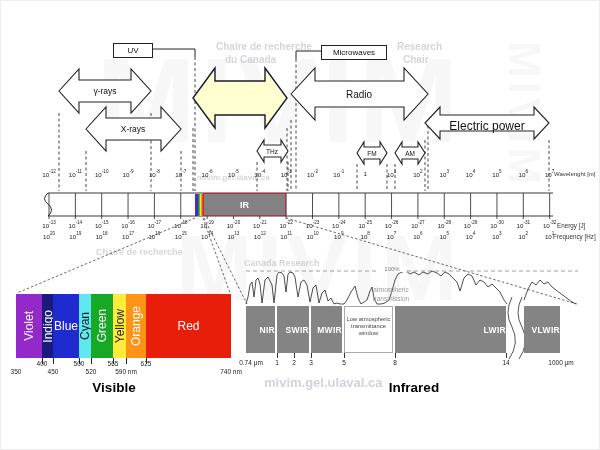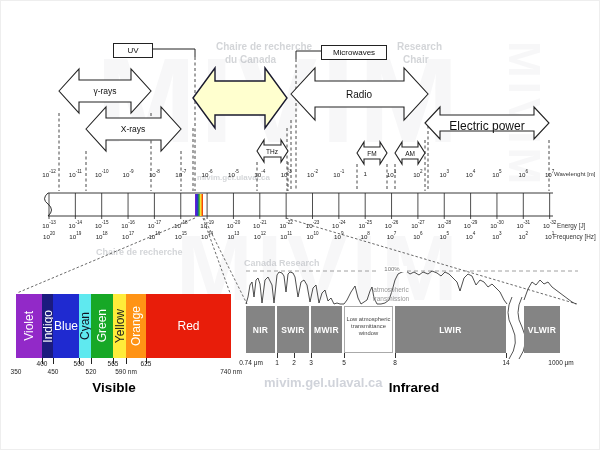--- a/index.html
+++ b/index.html
@@ -13,21 +13,21 @@
   .axtick sup{font-size:4.6px;position:relative;top:-1px;}
   .axcap{position:absolute;font-size:6.3px;color:#333;z-index:2;white-space:nowrap;}
   #vis-bar{position:absolute;left:15px;top:293px;width:215px;height:64px;display:flex;z-index:2;}
   .seg{height:64px;display:flex;align-items:center;justify-content:center;overflow:hidden;}
   .seg span{font-weight:normal;font-size:12px;}
   .seg-v{writing-mode:vertical-rl;transform:rotate(180deg);}
   #vis-ticks{position:absolute;left:15px;top:357px;width:220px;height:20px;z-index:2;}
   .vtick-line{position:absolute;top:0;width:1px;height:6px;background:#222;}
   .vtick-label{position:absolute;width:34px;text-align:center;font-size:6.5px;color:#222;}
   #ir-bands{position:absolute;left:0;top:305px;width:600px;height:47px;z-index:2;}
-  .irband{position:absolute;top:0;height:47px;background:#848484;display:flex;align-items:center;justify-content:center;}
+  .irband{position:absolute;top:0;height:47px;background:#848484;display:flex;align-items:center;justify-content:flex-end;}
   .irband span{color:#fff;font-weight:bold;font-size:8.5px;letter-spacing:.3px;}
   #ir-window{position:absolute;left:343px;top:305px;width:49px;height:47px;background:#fff;border:1px solid #aaa;box-sizing:border-box;z-index:2;text-align:center;color:#444;font-size:5.8px;line-height:7px;padding-top:9px;}
   #ir-ticks{position:absolute;left:0;top:352px;width:600px;height:20px;z-index:2;}
   .irtick-line{position:absolute;top:0;width:1px;height:5px;background:#333;}
   .irtick-label{position:absolute;top:6px;width:44px;text-align:center;font-size:6.5px;color:#222;}
   .title{position:absolute;font-weight:bold;font-size:13.5px;color:#000;z-index:2;text-align:center;width:110px;}
   #rainbow{position:absolute;left:194px;top:193px;width:8px;height:22px;z-index:2;
     background:linear-gradient(to right,#7a1fd0 0%,#2a2ad8 28%,#1fae2a 52%,#ffe83a 70%,#ff8c12 84%,#e81d0a 100%);}
   #ir-chip{position:absolute;left:202px;top:192px;width:83px;height:23px;background:#828282;border:1px solid #c22a4a;box-sizing:border-box;z-index:2;display:flex;align-items:center;justify-content:center;}
   #ir-chip span{color:#fff;font-weight:bold;font-size:9px;}
@@ -202,20 +202,23 @@
       <span class="axtick" style="left: 456.6px;">10<sup>4</sup></span>
       <span class="axtick" style="left: 482.95px;">10<sup>3</sup></span>
       <span class="axtick" style="left: 509.3px;">10<sup>2</sup></span>
       <span class="axtick" style="left: 535.65px;">10<sup>1</sup></span>
     </div>
   <div class="axcap" style="left:553px;top:170px;font-size:6px;">Wavelenght [m]</div>
   <div class="axcap" style="left:556px;top:221px;">Energy [J]</div>
   <div class="axcap" style="left:552px;top:232px;">Frequency [Hz]</div>
 
   <div id="rainbow"></div>
+  <div id="ir-chip">
+      <span>IR</span>
+    </div>
 
   <div id="vis-bar">
       <div class="seg" style="width: 26px; background: rgb(146, 41, 200);">
         <span class="seg-v" style="color: rgb(255, 255, 255);">Violet</span>
       </div>
       <div class="seg" style="width: 11px; background: rgb(27, 27, 126);">
         <span class="seg-v" style="color: rgb(255, 255, 255);">Indigo</span>
       </div>
       <div class="seg" style="width: 26px; background: rgb(31, 42, 208);">
         <span class="seg-h" style="color: rgb(255, 255, 255);">Blue</span>

